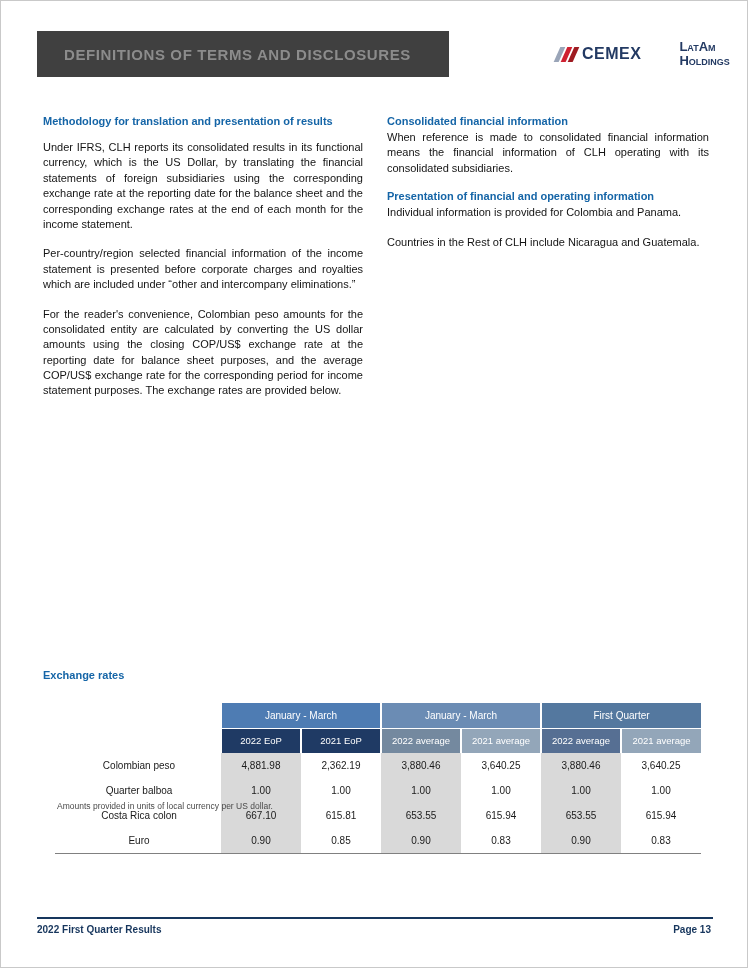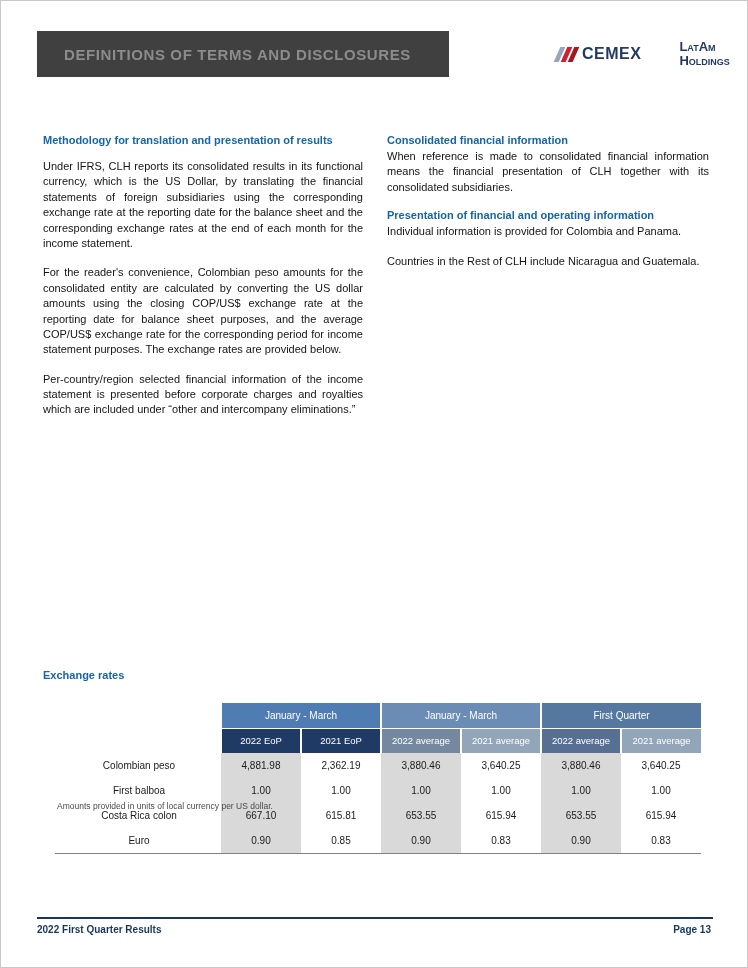--- a/index.html
+++ b/index.html
@@ -30,21 +30,21 @@
   .slashes i.s2 { background:#cf2030; }
   .slashes i.s3 { background:#9e1b21; }
   .cemex-text { font-size:16px; font-weight:bold; letter-spacing:0.5px; color:#233a63; }
   .logo-divider { width:2px; height:30px; background:#233a63; }
   .latam { display:flex; flex-direction:column; line-height:1.1;margin-left:20px; }
   .latam span { font-variant:small-caps; font-weight:bold; font-size:13px; color:#233a63; }
 
   
   .col-left  { position:absolute; left:42px;  top:114px; width:320px; }
   .col-right { position:absolute; left:386px; top:114px; width:322px; }
-  h2.blue { color:#1565a7; font-size:11px; font-weight:bold; margin-bottom:13px;margin-top:19px; }
+  h2.blue { color:#1565a7; font-size:11px; font-weight:bold; margin-bottom:13px; }
   .col-right h2.blue { margin-bottom:3px; }
   p.body {
     font-size:11px; line-height:1.4; text-align:justify; color:#141414;
     margin-bottom:14px;
   }
   .col-right .sec2 { margin-top:9px; }
 
   
   .xr-heading {
     position:absolute; left:42px; top:668px;
@@ -104,27 +104,27 @@
     <span class="logo-divider"></span>
     <div class="latam">
       <span>LatAm</span>
       <span>Holdings</span>
     </div>
   </div>
 
   <section class="col-left">
     <h2 class="blue">Methodology for translation and presentation of results</h2>
     <p class="body">Under IFRS, CLH reports its consolidated results in its functional currency, which is the US Dollar, by translating the financial statements of foreign subsidiaries using the corresponding exchange rate at the reporting date for the balance sheet and the corresponding exchange rates at the end of each month for the income statement.</p>
+    <p class="body">Per-country/region selected financial information of the income statement is presented before corporate charges and royalties which are included under “other and intercompany eliminations.”</p>
     <p class="body">For the reader's convenience, Colombian peso amounts for the consolidated entity are calculated by converting the US dollar amounts using the closing COP/US$ exchange rate at the reporting date for balance sheet purposes, and the average COP/US$ exchange rate for the corresponding period for income statement purposes. The exchange rates are provided below.</p>
-    <p class="body">Per-country/region selected financial information of the income statement is presented before corporate charges and royalties which are included under “other and intercompany eliminations.”</p>
   </section>
 
   <section class="col-right">
     <h2 class="blue">Consolidated financial information</h2>
-    <p class="body">When reference is made to consolidated financial information means the financial presentation of CLH together with its consolidated subsidiaries.</p>
+    <p class="body">When reference is made to consolidated financial information means the financial information of CLH operating with its consolidated subsidiaries.</p>
     <h2 class="blue sec2">Presentation of financial and operating information</h2>
     <p class="body">Individual information is provided for Colombia and Panama.</p>
     <p class="body">Countries in the Rest of CLH include Nicaragua and Guatemala.</p>
   </section>
 
   <h2 class="xr-heading">Exchange rates</h2>
 
   <table class="rates">
     <colgroup>
       <col style="width:166px">
@@ -156,21 +156,21 @@
       <tr>
         <td class="lbl">Colombian peso</td>
         <td class="shade">4,881.98</td>
         <td>2,362.19</td>
         <td class="shade">3,880.46</td>
         <td>3,640.25</td>
         <td class="shade">3,880.46</td>
         <td>3,640.25</td>
       </tr>
       <tr>
-        <td class="lbl">First balboa</td>
+        <td class="lbl">Quarter balboa</td>
         <td class="shade">1.00</td>
         <td>1.00</td>
         <td class="shade">1.00</td>
         <td>1.00</td>
         <td class="shade">1.00</td>
         <td>1.00</td>
       </tr>
       <tr>
         <td class="lbl">Costa Rica colon</td>
         <td class="shade">667.10</td>

